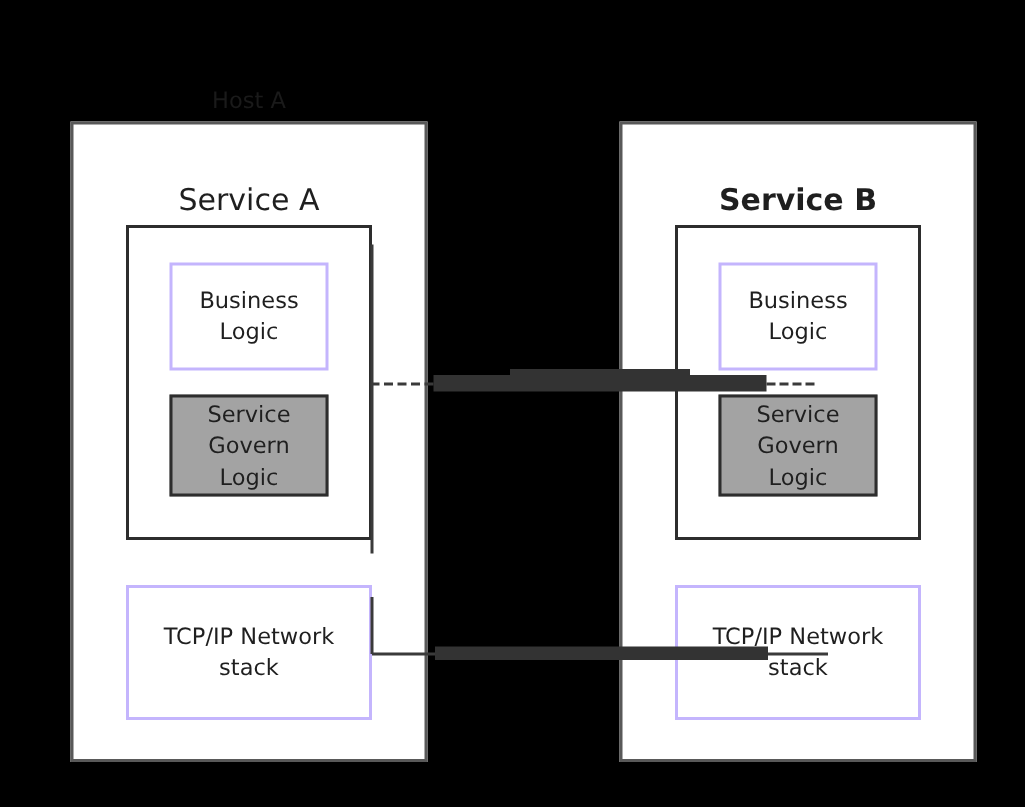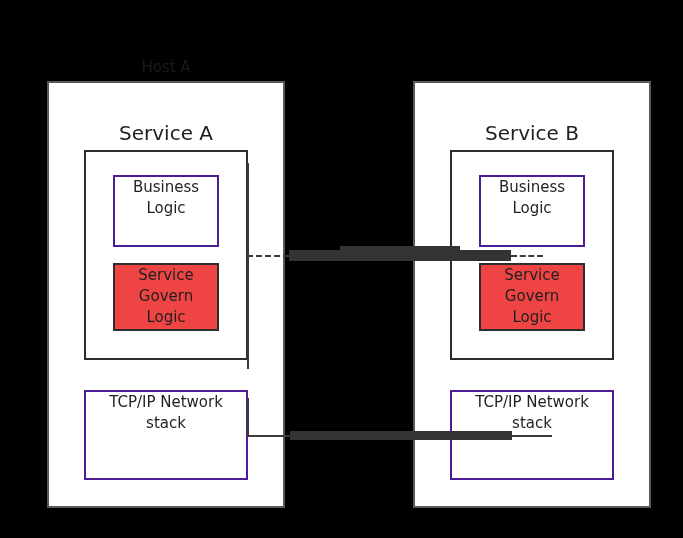--- a/index.html
+++ b/index.html
@@ -41,39 +41,39 @@
     font-size: 20px;
     line-height: 20px;
     text-align: center;
     white-space: nowrap;
   }
 
   
   .rect {
     position: absolute;
     box-sizing: border-box;
-    border: 2px solid #4c1d95;
+    border: 2px solid #c4b5fd;
     background: #ffffff;
     display: flex;
-    align-items: flex-start;
+    align-items: center;
     justify-content: center;
     text-align: center;
   }
   .rect .rect-text {
     color: #1f1f1f;
     font-size: 15px;
     line-height: 21px;
     padding: 0 4px;
     white-space: pre-line;
   }
   .rect.service-container {
     border-color: #2d2d2d;
   }
   .rect.govern {
-    background: #ef4444;
+    background: #a3a3a3;
     border-color: #2d2d2d;
   }
 
   
   .line-h {
     position: absolute;
     height: 0;
     border-top: 2px solid #3a3a3a;
   }
   .line-v {
@@ -125,21 +125,21 @@
   </div>
 
   <div class="rect" style="left:84px; top:390px; width:164px; height:90px;">
     <span class="rect-text">TCP/IP Network
 stack</span>
   </div>
 
   <div class="host-box" style="left:413px; top:81px; width:238px; height:427px;"></div>
 
 
-  <div class="service-title" style="left:472px; top:123px; width:120px;">Service B</div>
+  <div class="service-title" style="left:472px; top:123px; width:120px;font-weight:bold;">Service B</div>
 
   <div class="rect service-container" style="left:450px; top:150px; width:164px; height:210px;"></div>
 
   <div class="rect" style="left:479px; top:175px; width:106px; height:72px;">
     <span class="rect-text">Business
 Logic</span>
   </div>
 
   <div class="rect govern" style="left:479px; top:263px; width:106px; height:68px;">
     <span class="rect-text">Service

